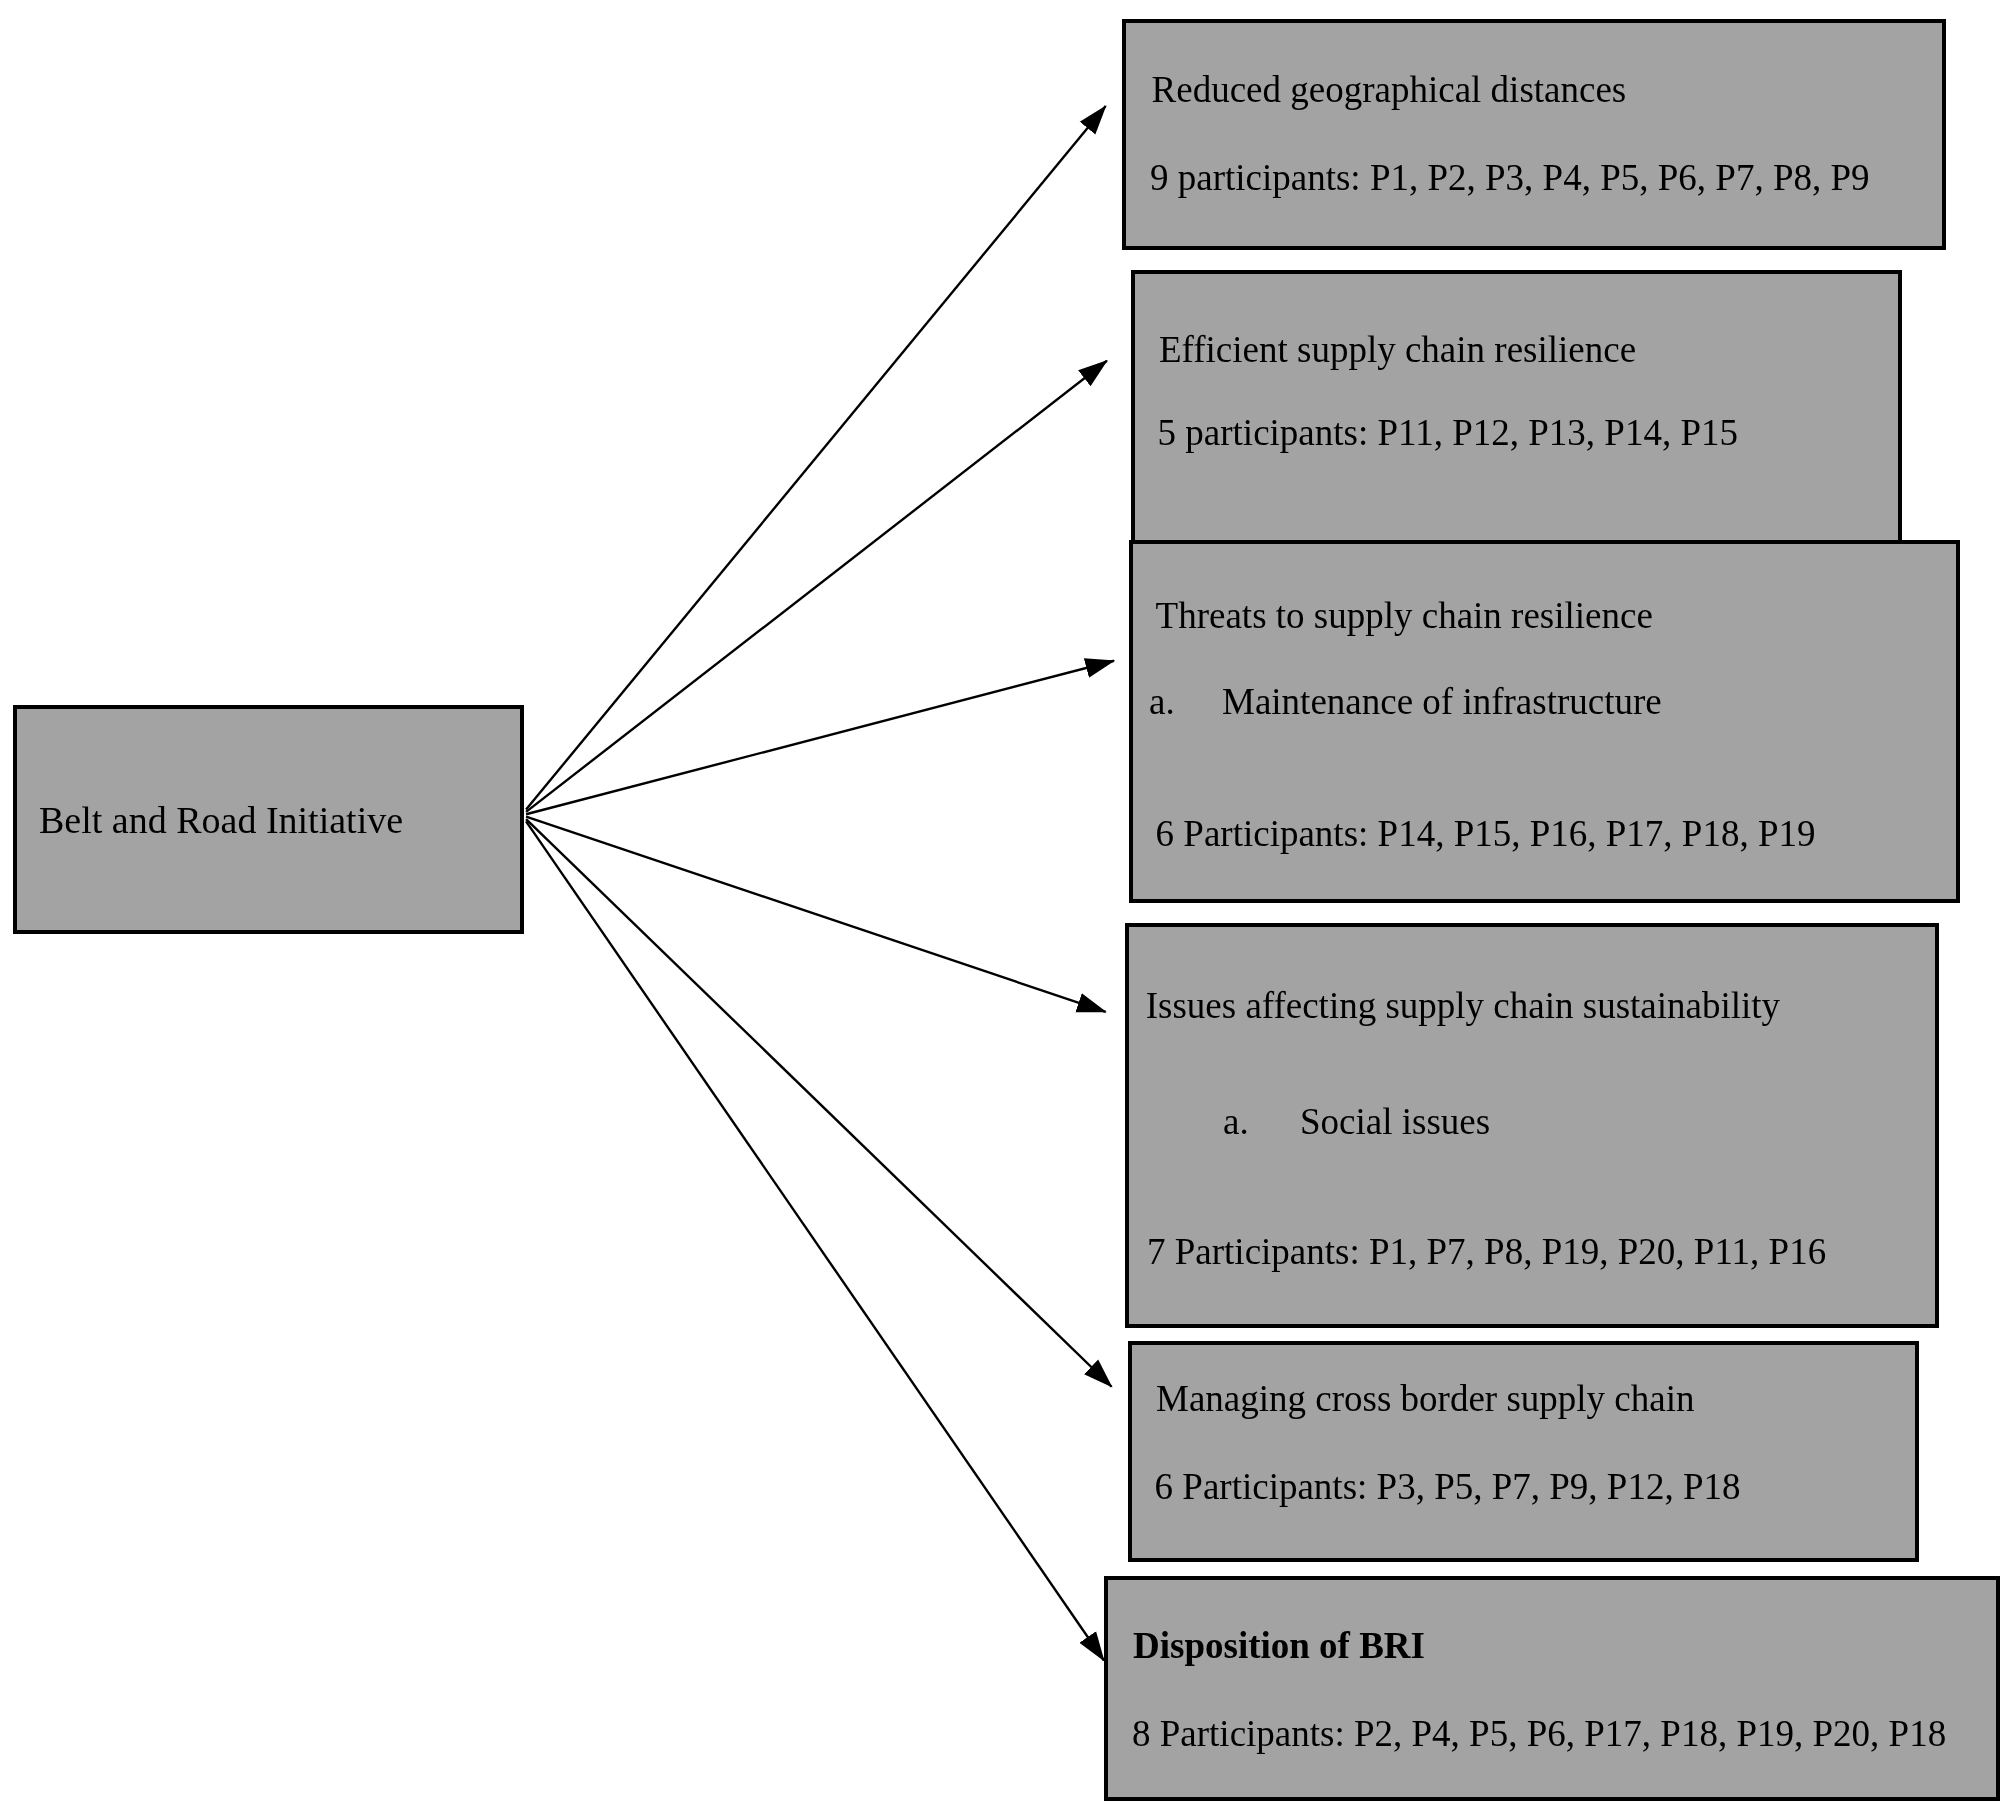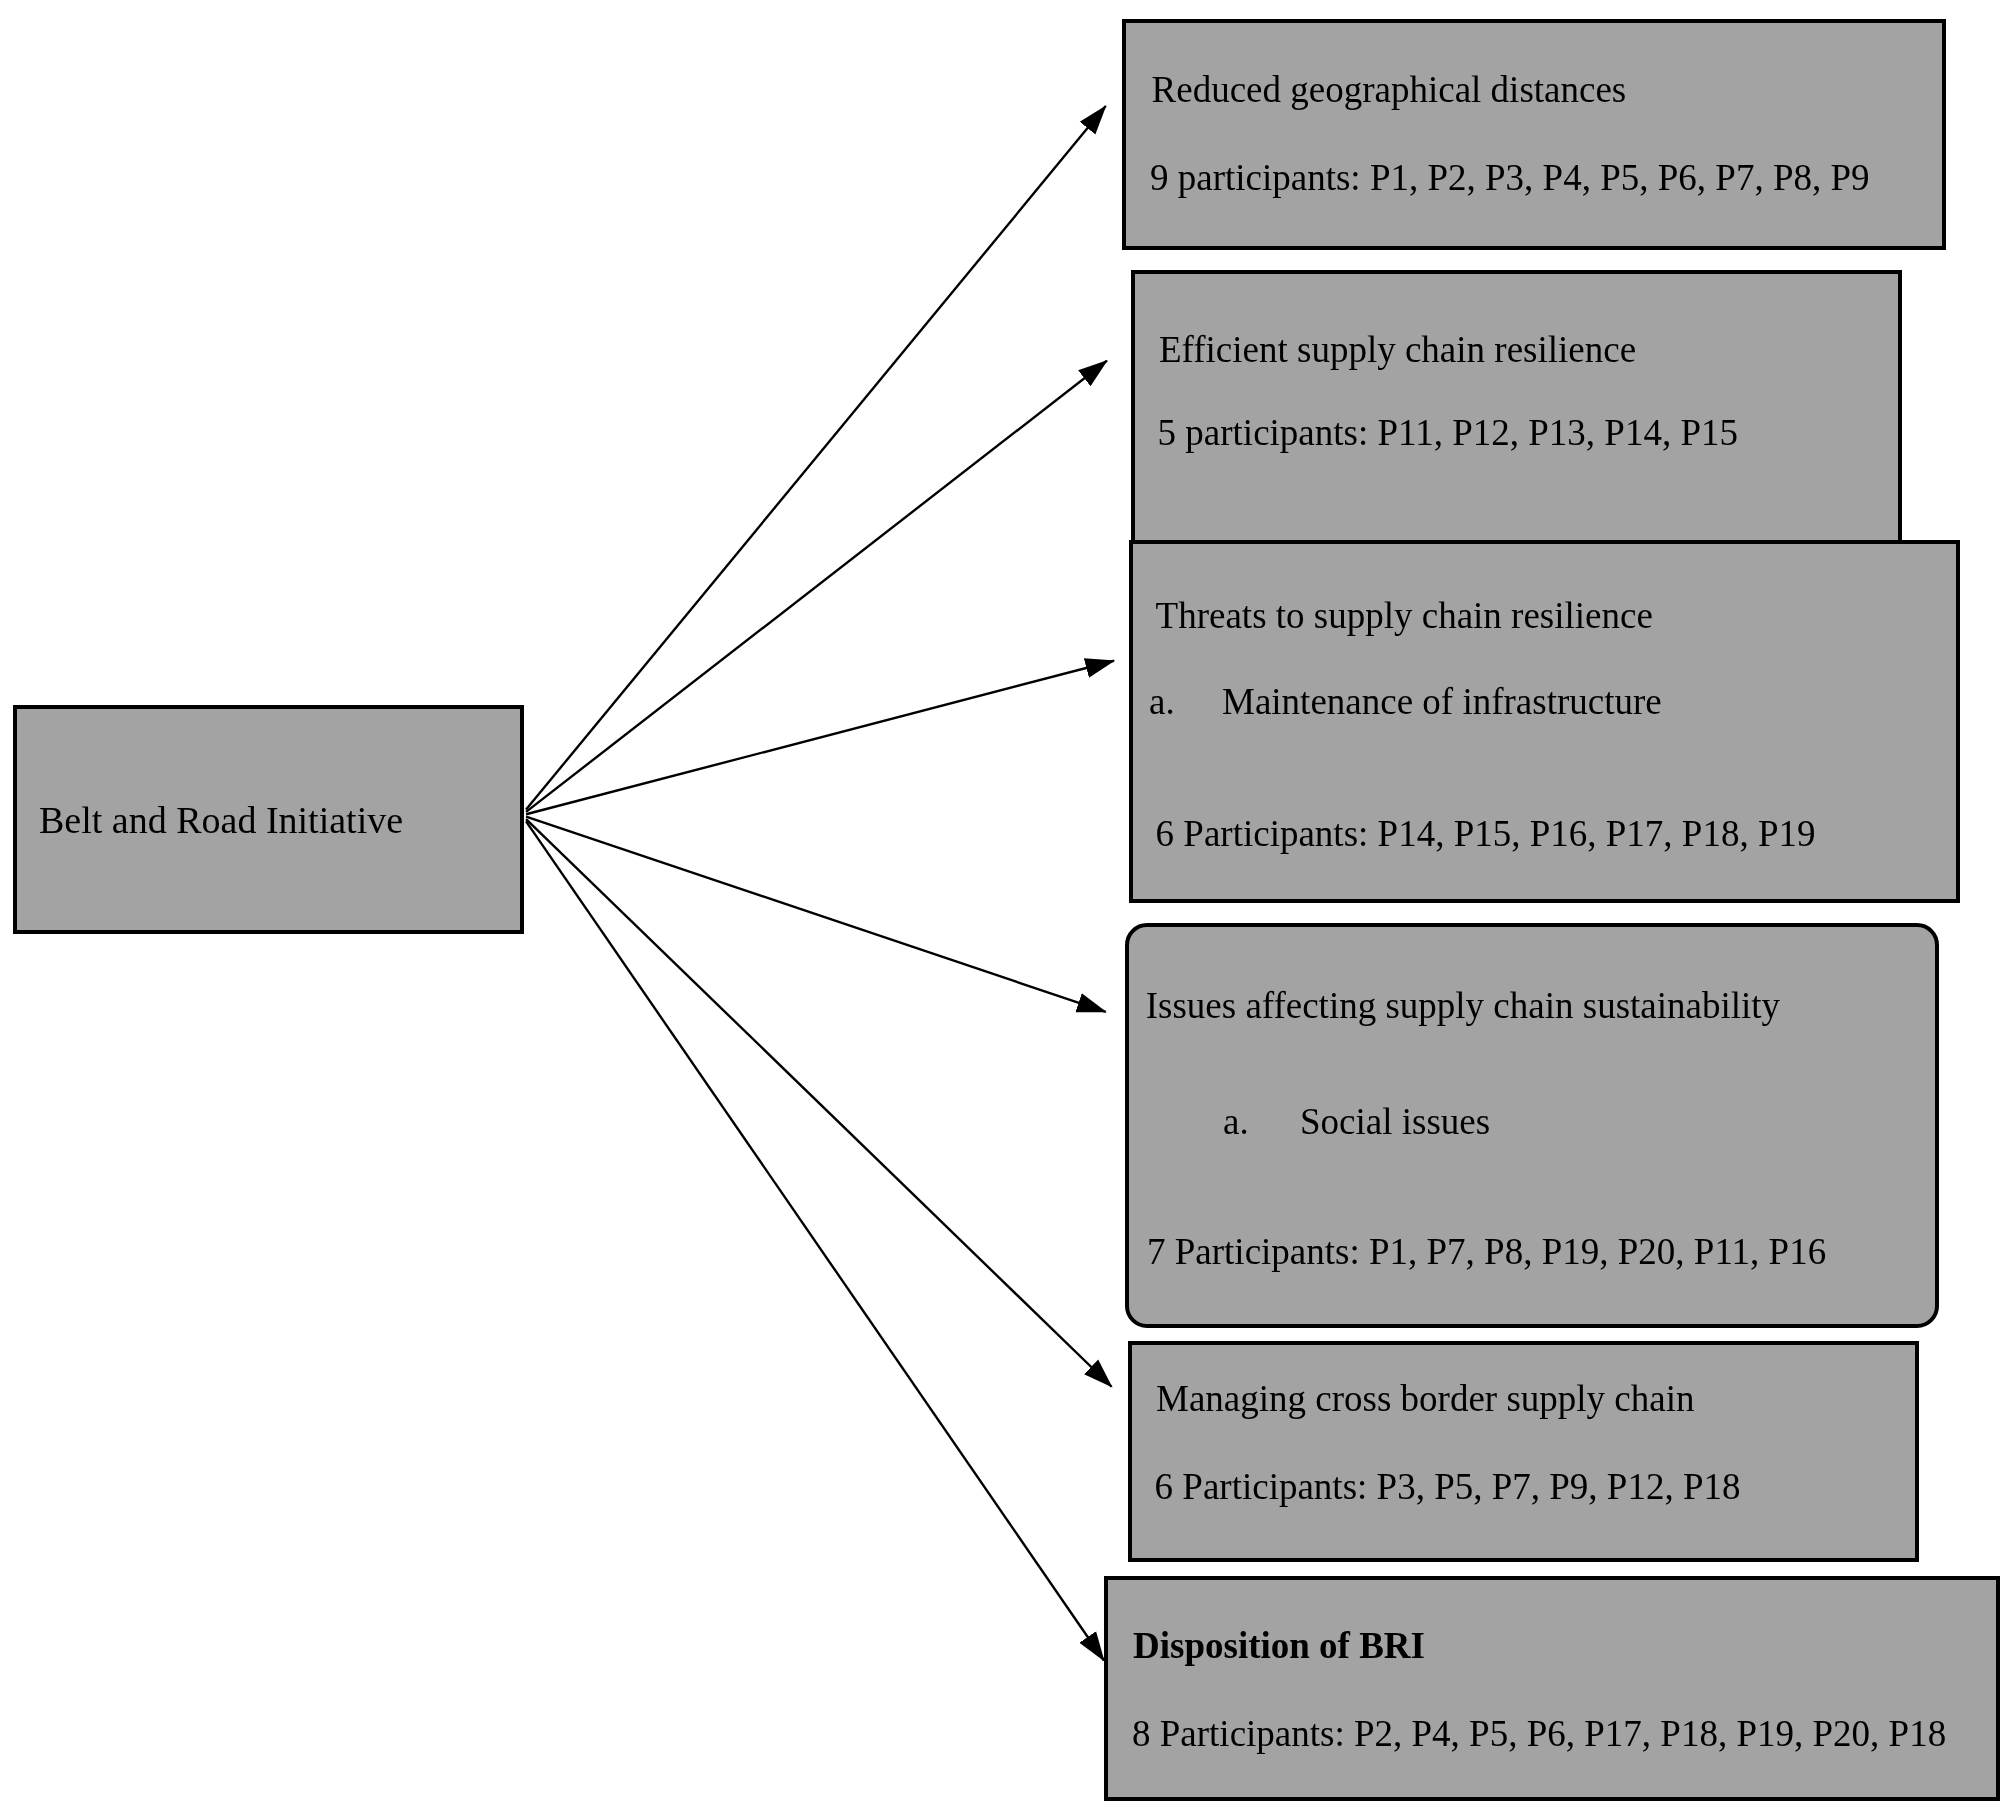--- a/index.html
+++ b/index.html
@@ -60,21 +60,21 @@
   .node-t1 { left: 1131px; top: 270px;  width: 771px; height: 289px; }
   .node-t1 .title        { top: 52px;  left: 24px; }
   .node-t1 .participants { top: 135px; left: 22.6px; }
 
   .node-t2 { left: 1129px; top: 540px;  width: 831px; height: 363px; }
   .node-t2 .title        { top: 48px;  left: 22.6px; }
   .node-t2 .subline      { top: 134px; left: 16px; }
   .node-t2 .sub-marker   { display: inline-block; width: 73px; }
   .node-t2 .participants { top: 266px; left: 22.6px; }
 
-  .node-t3 { left: 1125px; top: 923px; width: 814px; height: 405px; border-radius: 22px; }
+  .node-t3 { left: 1125px; top: 923px; width: 814px; height: 405px; }
   .node-t3 .title        { top: 55px;  left: 16.7px; }
   .node-t3 .subline      { top: 151px; left: 94px; margin-top: 20px; }
   .node-t3 .sub-marker   { display: inline-block; width: 77px; }
   .node-t3 .participants { top: 301px; left: 18px; }
 
   .node-t4 { left: 1128px; top: 1341px; width: 791px; height: 221px; padding-left: 48px; }
   .node-t4 .title        { top: 30px;  left: 24px; }
   .node-t4 .participants { top: 118px; left: 22.6px; }
 
   .node-t5 { left: 1104px; top: 1576px; width: 896px; height: 225px; }

